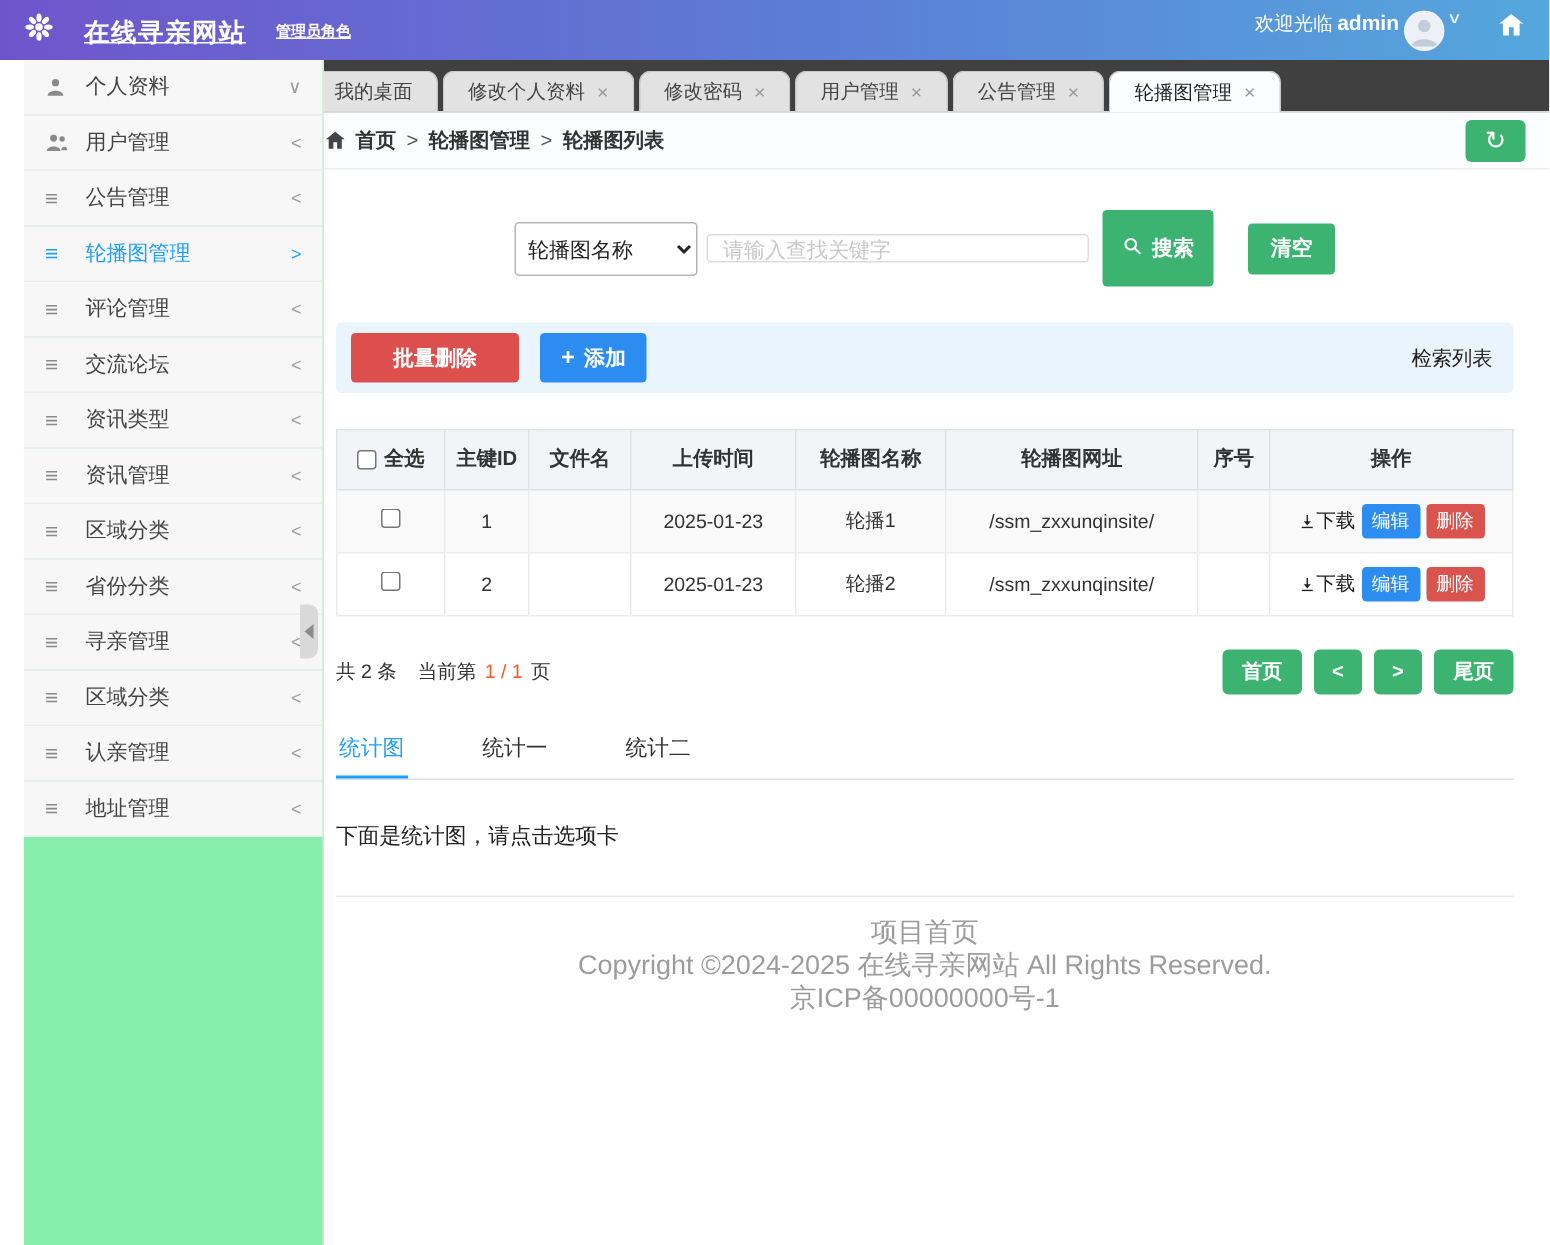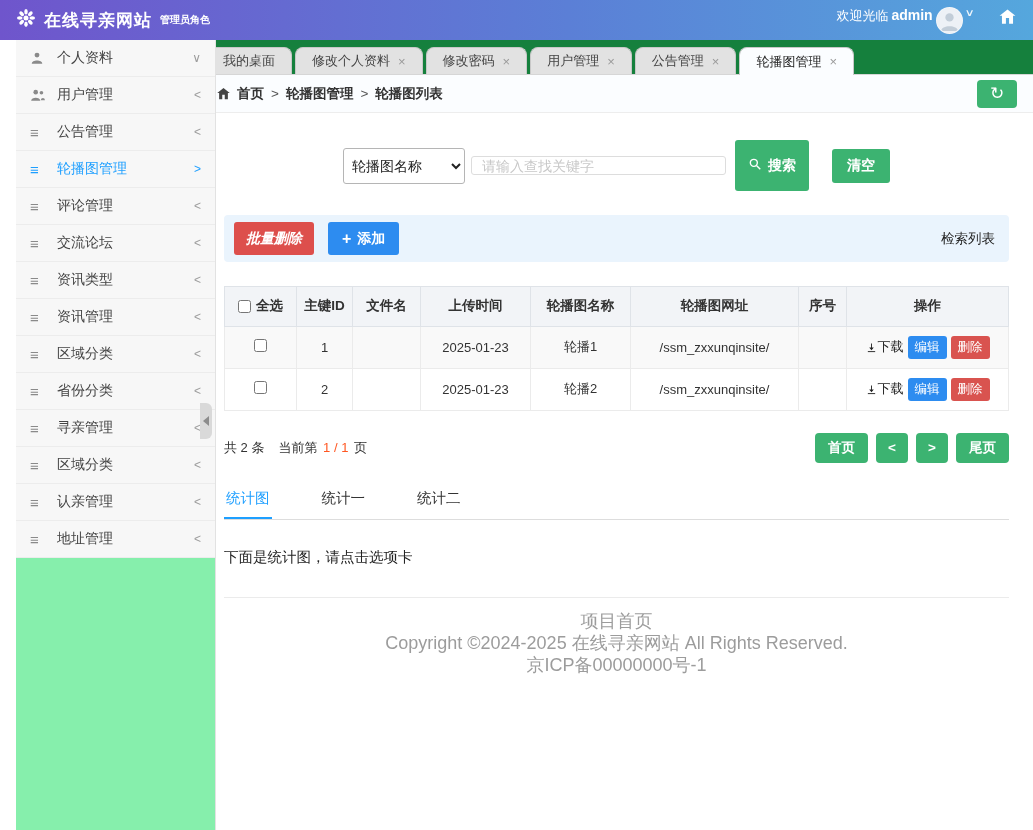--- a/index.html
+++ b/index.html
@@ -8,21 +8,21 @@
     font-family: "Liberation Sans", "DejaVu Sans", sans-serif;
     background: #fff; position: relative; overflow: hidden; color: #333;
   }
 
   
   .header {
     height: 40px; display: flex; align-items: center; padding: 0 16px;
     background: linear-gradient(90deg, #6f55cc 0%, #5b7fd6 55%, #55a7dd 100%);
     color: #fff; position: relative; z-index: 10;
   }
-  .brand { display: flex; align-items: flex-end; gap: 8px; }
+  .brand { display: flex; align-items: flex-end; gap: 20px; text-decoration: underline; }
   .brand-title { font-size: 17px; font-weight: bold; letter-spacing: 1px; }
   .brand-sub { font-size: 10px; align-self: flex-end; padding-bottom: 5px; font-weight: bold; }
   .header-right { margin-left: auto; display: flex; align-items: flex-start; gap: 3px; }
   .welcome { font-size: 13px; }
   .username { font-size: 14px; font-weight: bold; }
   .avatar {
     width: 27px; height: 27px; border-radius: 50%; background: #edf1f6;
     display: flex; align-items: center; justify-content: center; overflow: hidden;
     border: 1px solid #ffffff66; cursor: pointer;
   }
@@ -40,21 +40,21 @@
     cursor: pointer; background: #f7f7f7;
   }
   .side-item .s-icon { width: 20px; margin-right: 7px; color: #8a8a8a; font-size: 15px; display: inline-flex; align-items: center; }
   .side-item .chev { margin-left: auto; color: #9c9c9c; font-size: 12px; }
   .side-item.active, .side-item.active .s-icon, .side-item.active .chev { color: #1e9fff; }
 
   
   .main { position: absolute; top: 40px; left: 200px; right: 0; bottom: 0; background: #fff; overflow: hidden; }
 
   .tabstrip {
-    background: #15803d; padding: 7px 4px 0 6px; display: flex; gap: 3px;
+    background: #404040; padding: 7px 4px 0 6px; display: flex; gap: 3px;
     align-items: flex-end; border-bottom: 1px solid #d6d6d6; height: 35px;
   }
   .tab {
     height: 27px; display: flex; align-items: center; padding: 0 16px;
     background: #e2e2e2; border: 1px solid #c8c8c8; border-bottom: none;
     border-radius: 8px 8px 0 0; font-size: 13px; color: #444; gap: 8px; cursor: pointer;
     white-space: nowrap;
   }
   .tab .close { color: #9a9a9a; font-size: 13px; line-height: 1; }
   .tab.active { background: #fbfdff; margin-bottom: -1px; height: 28px; color: #222; }
@@ -94,21 +94,21 @@
     font-family: inherit;
   }
   .btn-search { background: #3cb371; height: 51px; padding: 0 13px; margin-left: 9px; gap: 6px; }
   .btn-clear { background: #3cb371; height: 34px; padding: 0 15px; margin-left: 23px; }
 
   
   .action-panel {
     margin-top: 24px; background: #eaf4fd; border-radius: 4px; padding: 7px 10px;
     display: flex; align-items: center;
   }
-  .btn-batch-del { background: #dd4f4c; height: 33px; padding: 0 12px; font-style: italic; }
+  .btn-batch-del { background: #dd4f4c; height: 33px; padding: 0 28px; }
   .btn-add { background: #2d8cf0; height: 33px; padding: 0 14px; margin-left: 14px; gap: 6px; }
   .btn-add .plus { font-size: 16px; font-weight: bold; }
   .panel-right-label { margin-left: auto; font-size: 13.5px; color: #222; padding-right: 4px; }
 
   
   table.grid { margin-top: 24px; width: 100%; border-collapse: collapse; font-size: 13px; color: #333; }
   .grid th {
     background: #f2f4f7; border: 1px solid #dfe3e8; padding: 10px 6px;
     font-size: 13.5px; font-weight: bold; text-align: center;
   }

